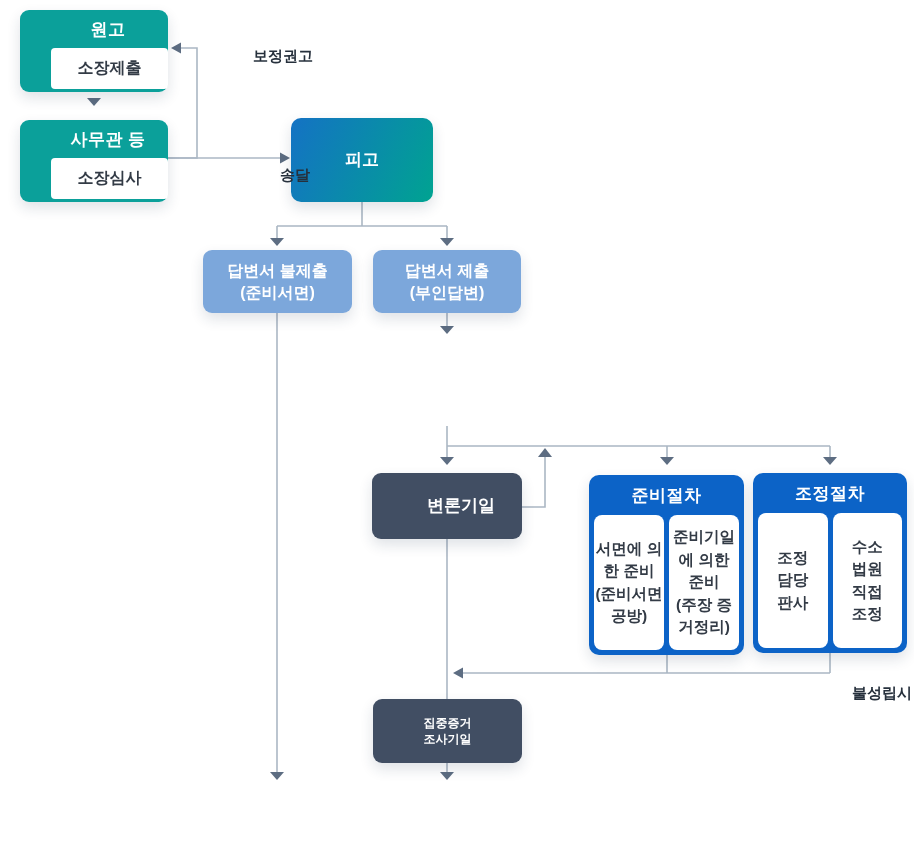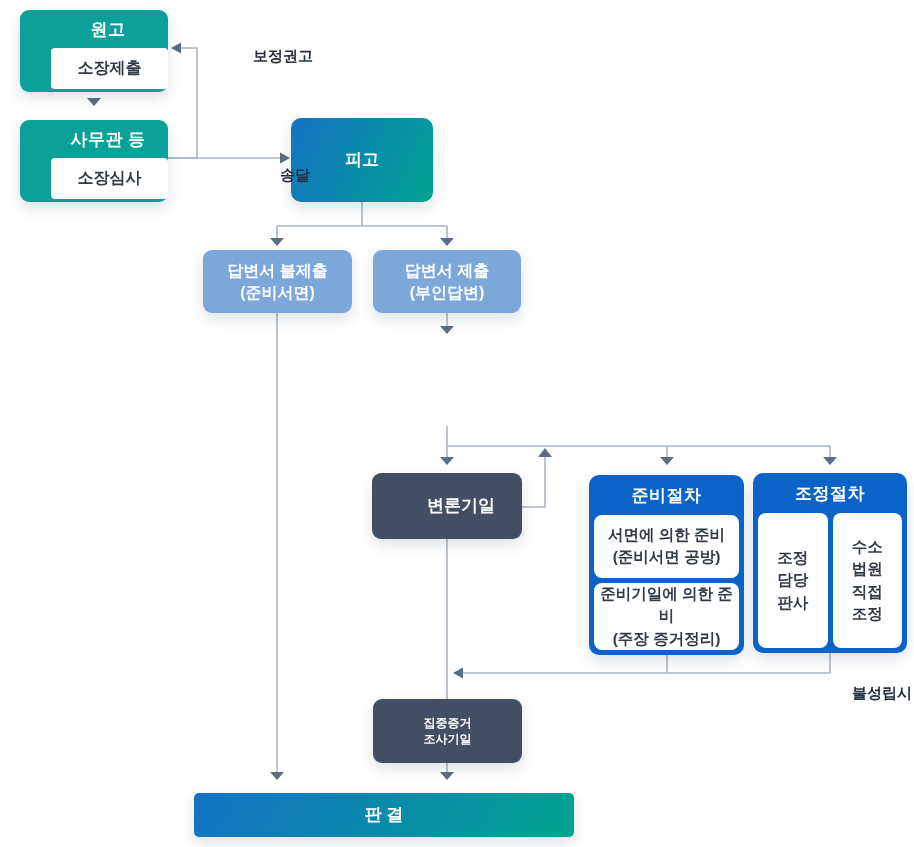--- a/index.html
+++ b/index.html
@@ -26,21 +26,21 @@
   .solid{display:flex;align-items:center;justify-content:center;text-align:center;
     color:#fff;font-weight:bold;border-radius:9px;white-space:pre-line;line-height:1.35;}
   .lb{background:var(--lightblue);font-size:16px;}
   .sl{background:var(--slate);font-size:17px;}
   .grad{background:linear-gradient(115deg,var(--grad-start),var(--grad-end));}
   
   .group{background:var(--blue);border-radius:10px;display:flex;flex-direction:column;}
   .group .ghd{height:40px;flex:0 0 40px;display:flex;align-items:center;justify-content:center;
     color:#fff;font-weight:bold;font-size:17px;letter-spacing:.5px;}
   .group .gbody{flex:1;margin:0 5px 5px 5px;display:flex;gap:5px;}
-  .group .gbody.col{flex-direction:column;}
+  .group .gbody.col{}
   .group .gbody.row{flex-direction:row;}
   .sub{background:#fff;border-radius:8px;flex:1;display:flex;align-items:center;justify-content:center;
     text-align:center;white-space:pre-line;font-size:15.5px;font-weight:600;color:var(--ink);line-height:1.45;}
   
   .edge-label{position:absolute;z-index:2;font-size:15px;font-weight:bold;color:var(--label-ink);margin-left:48px;}
 </style>
 </head>
 <body>
 
 <div id="canvas">
@@ -115,19 +115,18 @@
       <div class="sub">수소
 법원
 직접
 조정</div>
     </div>
   </div>
 
   <div class="node solid sl shadow" style="left:373px;top:699px;width:149px;height:64px;font-size:12px;">집중증거
 조사기일</div>
 
-  <div class="node solid grad shadow" style="left:194px;top:793px;width:380px;height:44px;font-size:17px;border-radius:5px;">판 결</div>
 
   <div class="edge-label" style="left:205px;top:47px;">보정권고</div>
   <div class="edge-label" style="left:232px;top:166px;">송달</div>
   <div class="edge-label" style="left:804px;top:684px;">불성립시</div>
 
 </div>
 
 </body></html>

